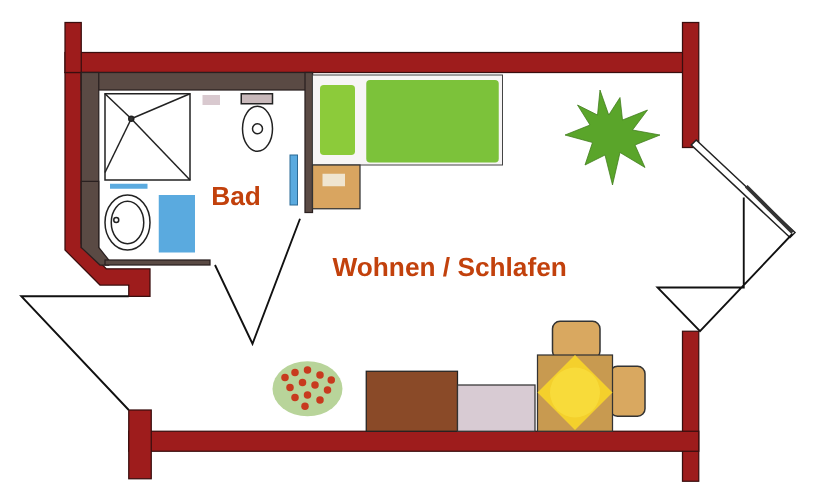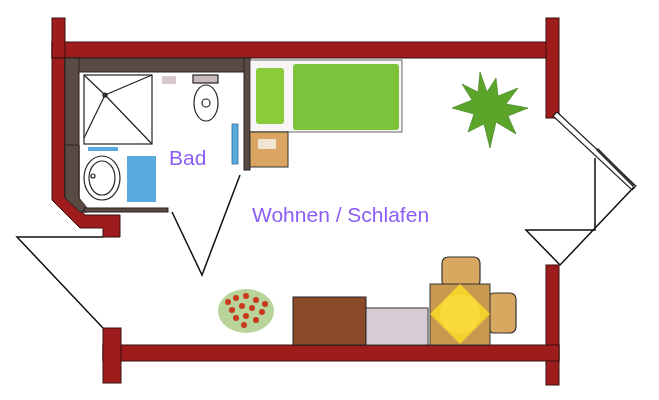--- a/index.html
+++ b/index.html
@@ -1,18 +1,18 @@
 <!DOCTYPE html>
 <html><head>
 <meta charset="utf-8">
 <style>
   html,body{margin:0;padding:0;background:#fff;}
   body{width:659px;height:400px;position:relative;overflow:hidden;font-family:"Liberation Sans",sans-serif;}
   svg{position:absolute;left:0;top:0;}
-  .label{position:absolute;font-weight:normal;color:#8b5cf6;white-space:nowrap;}
+  .label{position:absolute;font-weight:bold;color:#c2410c;white-space:nowrap;}
 </style>
 </head>
 <body>
 
 <svg width="659" height="400" viewBox="0 0 659 400">
 
   <g fill="#9e1c1c" stroke="#3a0e0e" stroke-width="1">
 
     <rect x="52" y="42" width="498" height="16"></rect>
 
@@ -123,13 +123,13 @@
   <rect x="488" y="293" width="28" height="40" rx="6" fill="#d9a860" stroke="#333" stroke-width="1.2"></rect>
 
   <g>
     <rect x="430" y="284" width="60" height="61" fill="#c89a50" stroke="#333" stroke-width="1"></rect>
     <polygon points="460,284 490,314 460,344 430,314" fill="#f4d02c"></polygon>
     <circle cx="460" cy="314" r="20" fill="#f8dc3c" opacity="0.9"></circle>
   </g>
 </svg>
 
 <div class="label" style="left:169px;top:146px;font-size:21px;">Bad</div>
-<div class="label" style="left:252px;top:203px;font-size:21px;">Wohnen / Schlafen</div>
+<div class="label" style="left:266px;top:203px;font-size:21px;">Wohnen / Schlafen</div>
 
 </body></html>

